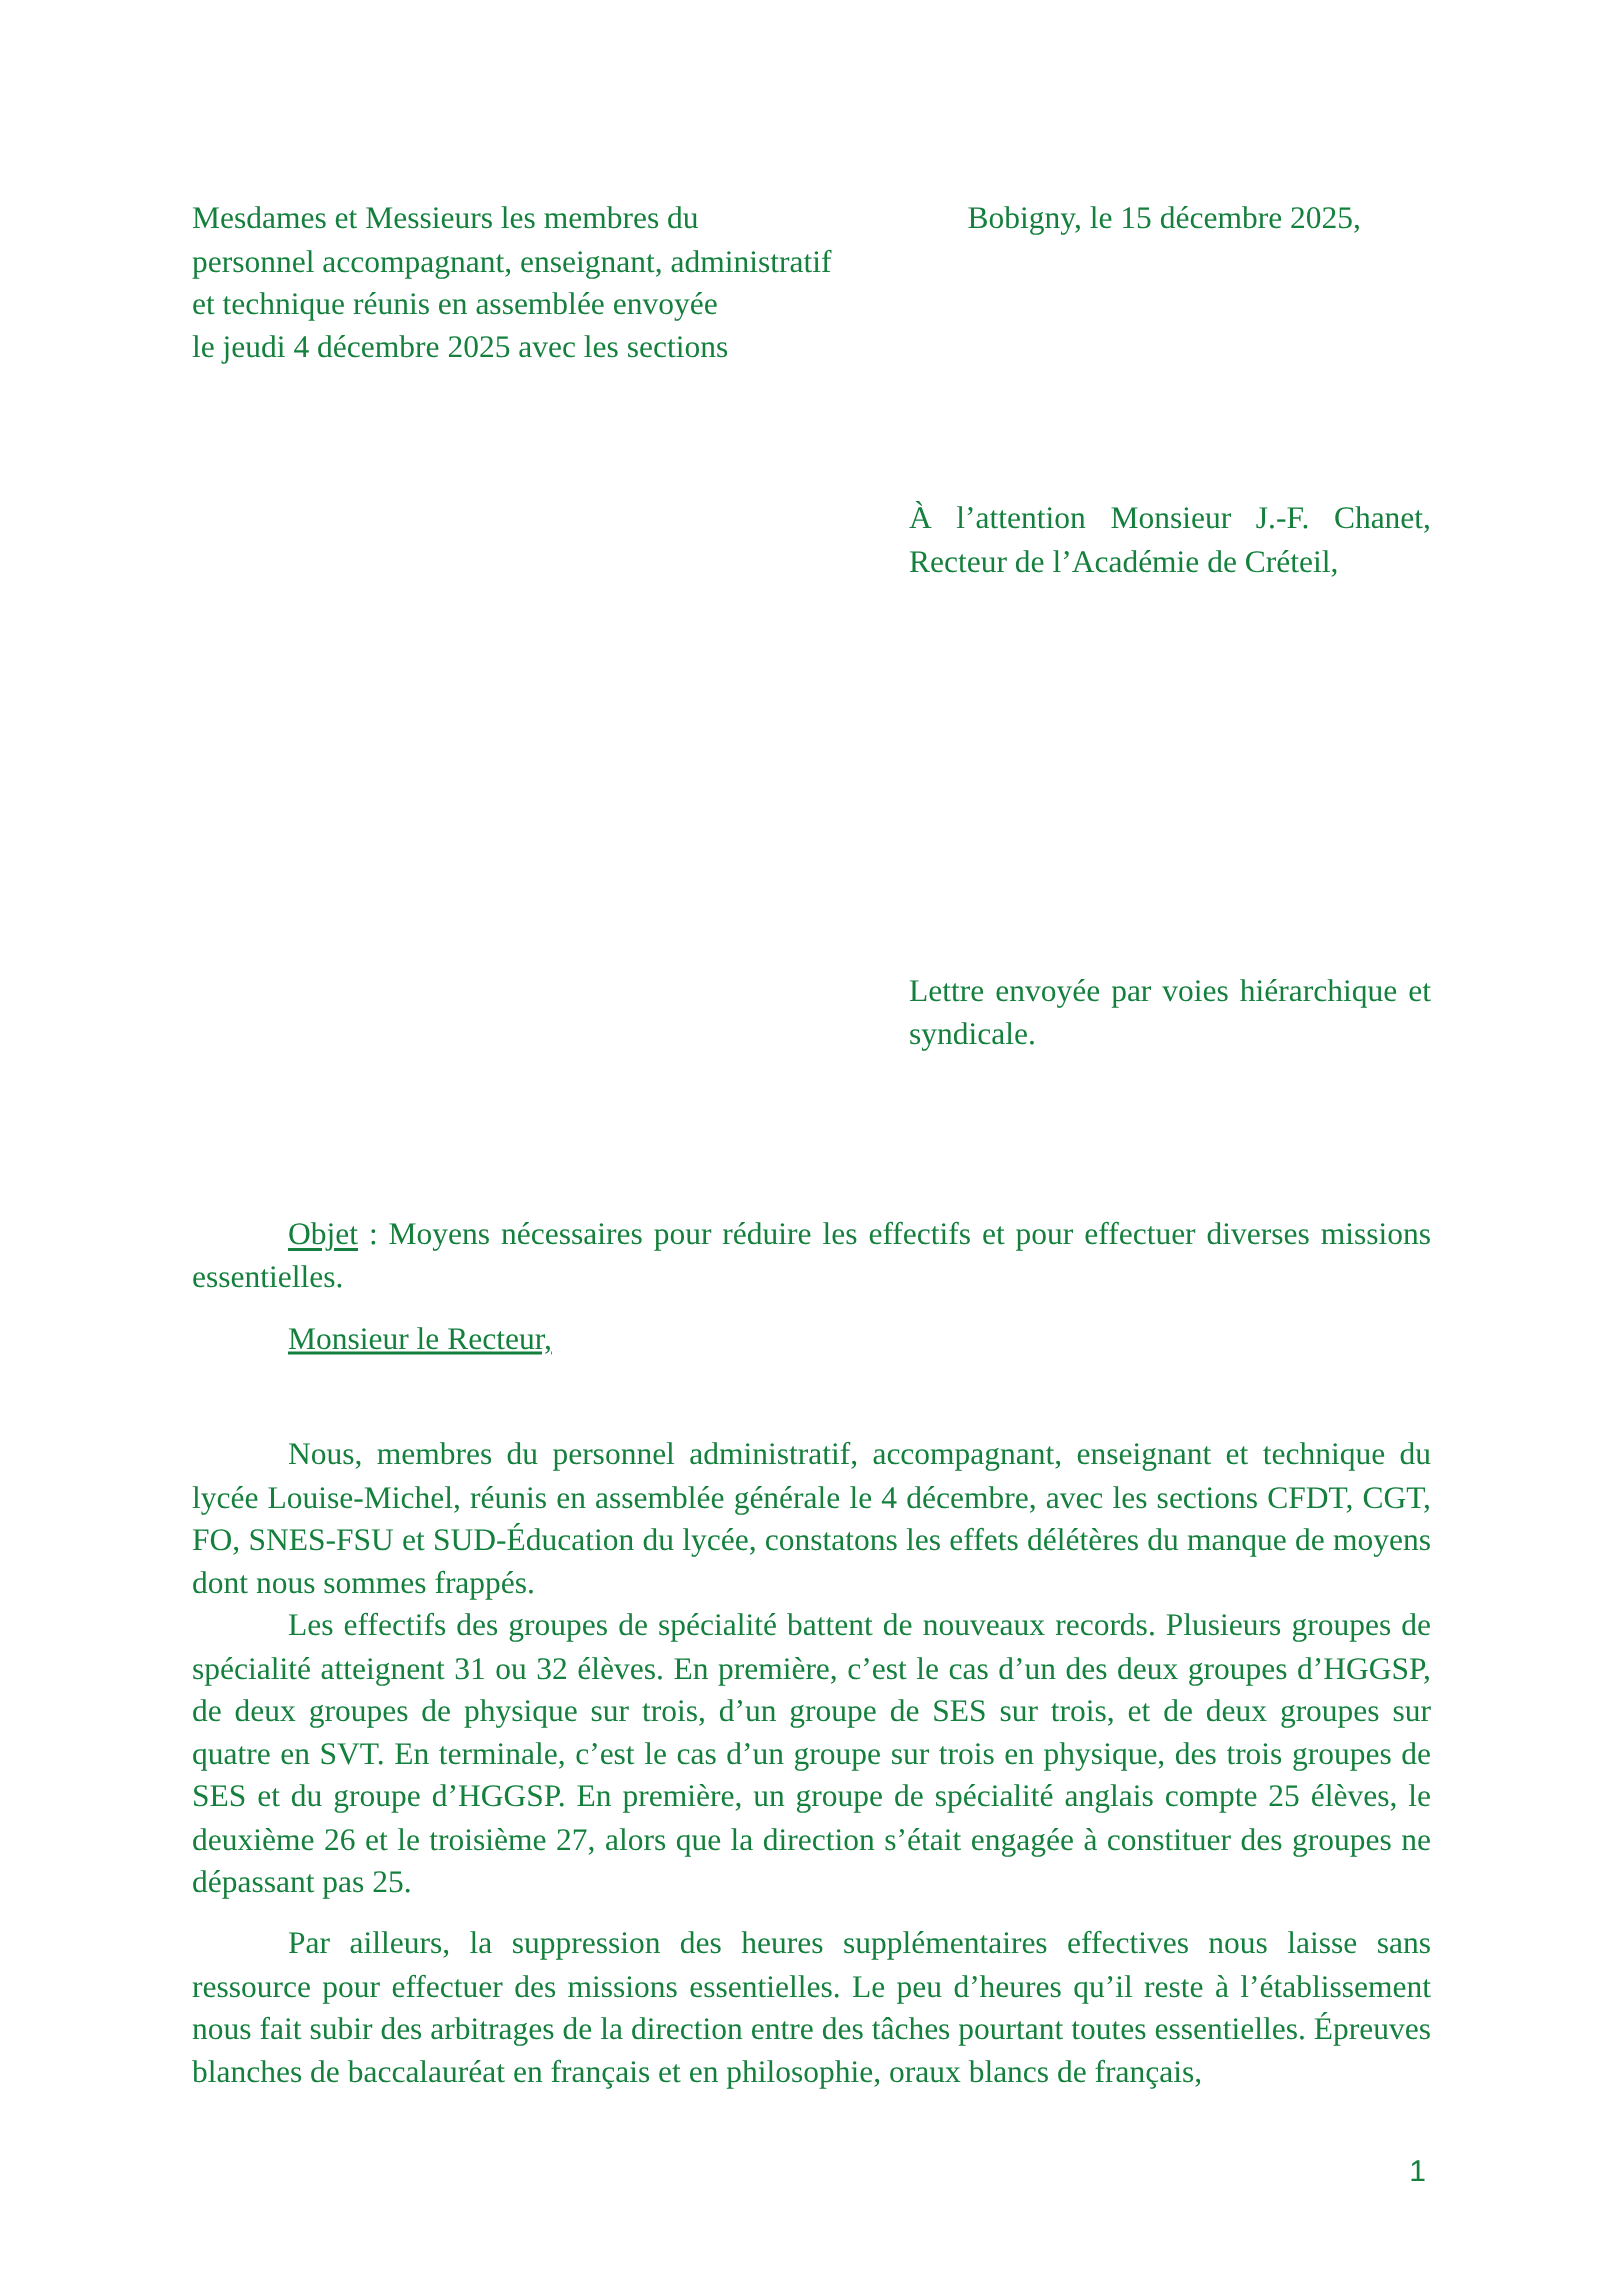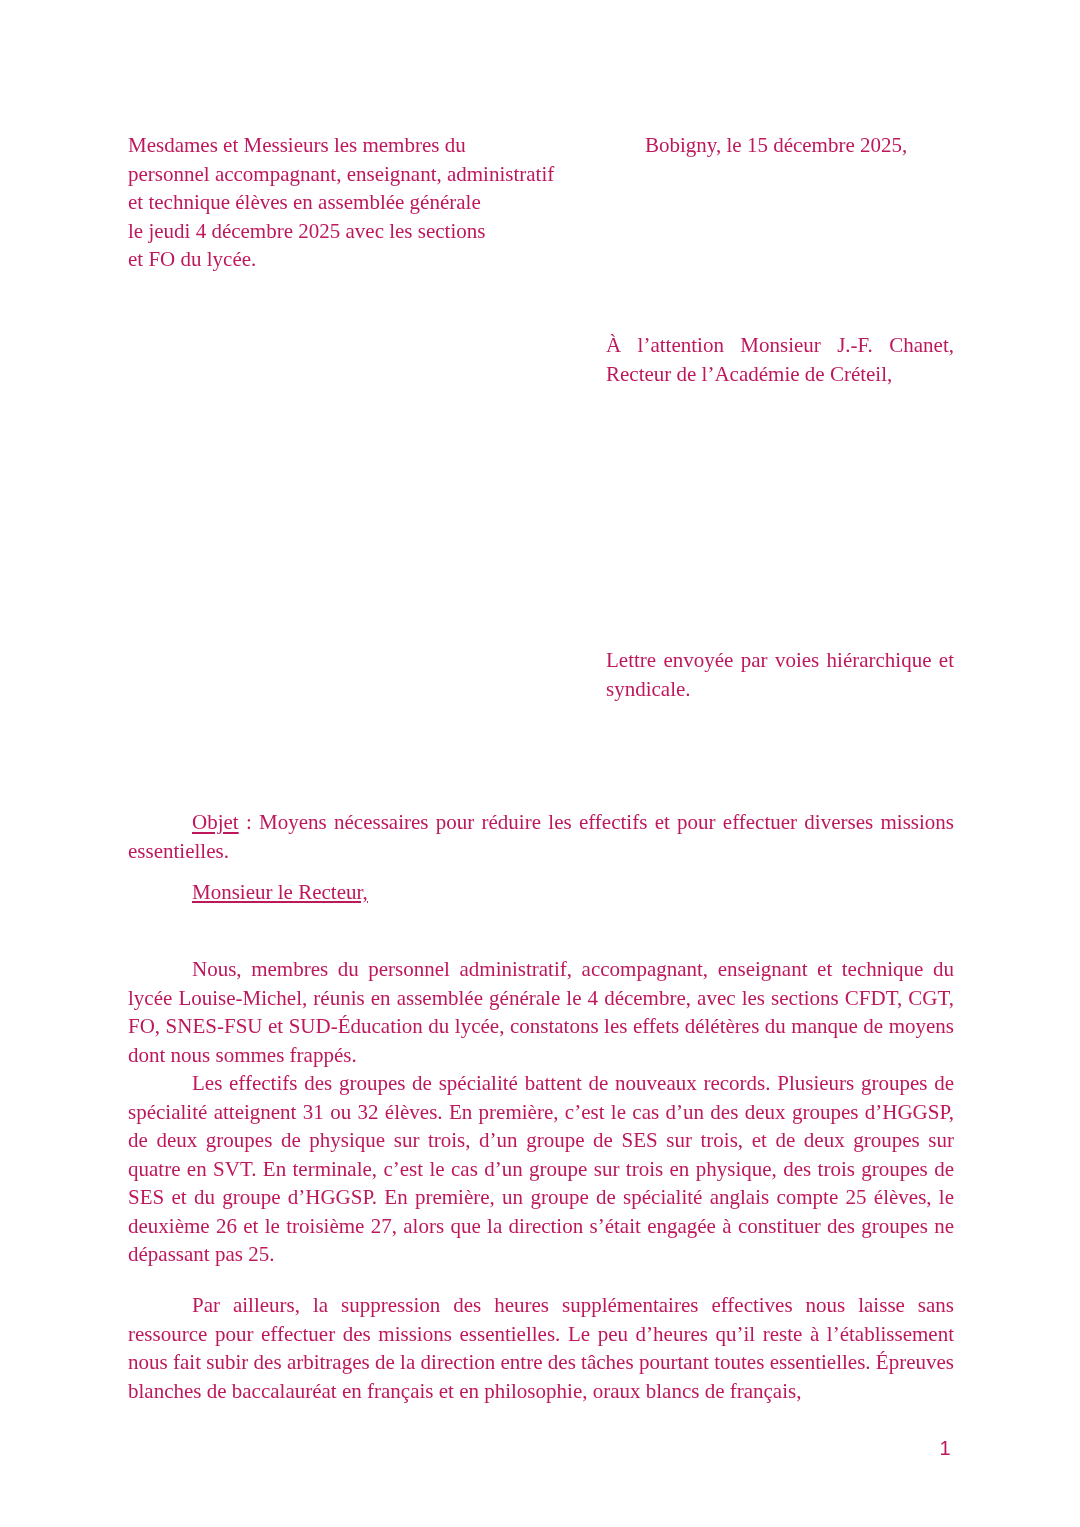--- a/index.html
+++ b/index.html
@@ -1,59 +1,58 @@
 <!DOCTYPE html>
 <html lang="fr"><head>
 <meta charset="utf-8">
 <style>
   html, body { margin: 0; padding: 0; background: #ffffff; }
   .page {
     position: relative;
     width: 1080px;
     height: 1527px;
     background: #ffffff;
-    color: #be185d;
+    color: #15803d;
     font-family: "Liberation Serif", "DejaVu Serif", serif;
     font-size: 21px;
     line-height: 28.5px;
     overflow: hidden;
   }
   .abs { position: absolute; }
   .just { text-align: justify; font-family: Liberation Serif, serif; }
   .indent { text-indent: 64px; }
   p { margin: 0; }
   .u { text-decoration: underline; text-underline-offset: 3px; }
   .sender { left: 128px; top: 131px; width: 478px; }
   .date-line { left: 606px; top: 131px; width: 348px; margin-left: 39px; }
   .attention { left: 606px; top: 331px; width: 348px; }
   .copie { left: 606px; top: 417px; width: 348px; }
   .sc { left: 606px; top: 560px; width: 348px; }
   .lettre { left: 606px; top: 646px; width: 348px; }
   .objet { left: 128px; top: 808px; width: 826px; }
   .salutation { left: 192px; top: 878px; width: 600px; text-decoration: underline; }
   .bodyflow { left: 128px; top: 944px; width: 826px; margin-top: 11px; }
-  .p3 { left: 128px; top: 1281px; width: 826px; margin-top: 10px; }
+  .p3 { left: 128px; top: 1281px; width: 826px; }
   .pagenum {
     left: 928px; top: 1436px; width: 34px;
     text-align: center;
     font-family: "Liberation Sans", "DejaVu Sans", sans-serif;
     font-size: 20px; line-height: 24px;
   }
 </style>
 </head>
 <body>
 
 <div class="page">
 
   <div class="abs sender">
       <div>Mesdames et Messieurs les membres du</div>
       <div>personnel accompagnant, enseignant, administratif</div>
-      <div>et technique élèves en assemblée générale</div>
+      <div>et technique réunis en assemblée envoyée</div>
       <div>le jeudi 4 décembre 2025 avec les sections</div>
-      <div>et FO du lycée.</div>
     </div>
 
   <div class="abs date-line">Bobigny, le 15 décembre 2025,</div>
 
   <div class="abs attention just">À l’attention Monsieur J.-F. Chanet, Recteur de l’Académie de Créteil,</div>
 
 
 
   <div class="abs lettre just">Lettre envoyée par voies hiérarchique et syndicale.</div>
 

